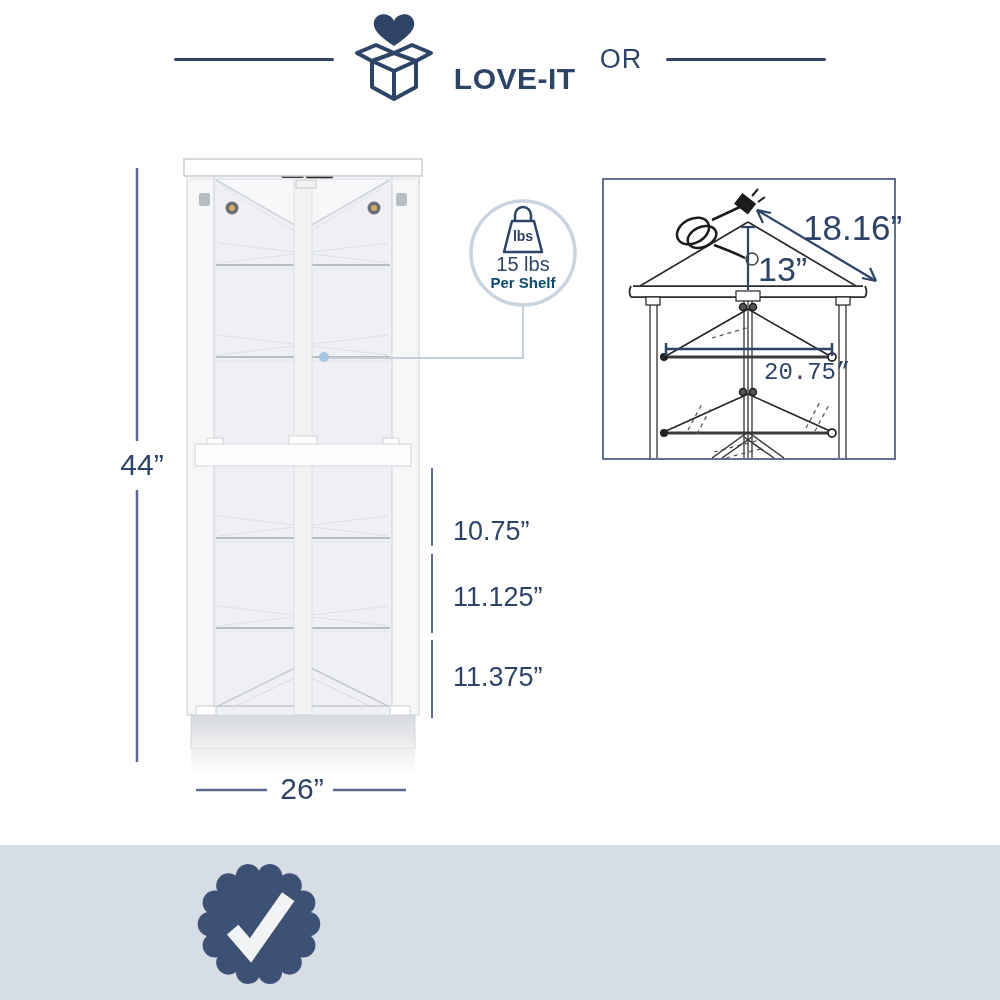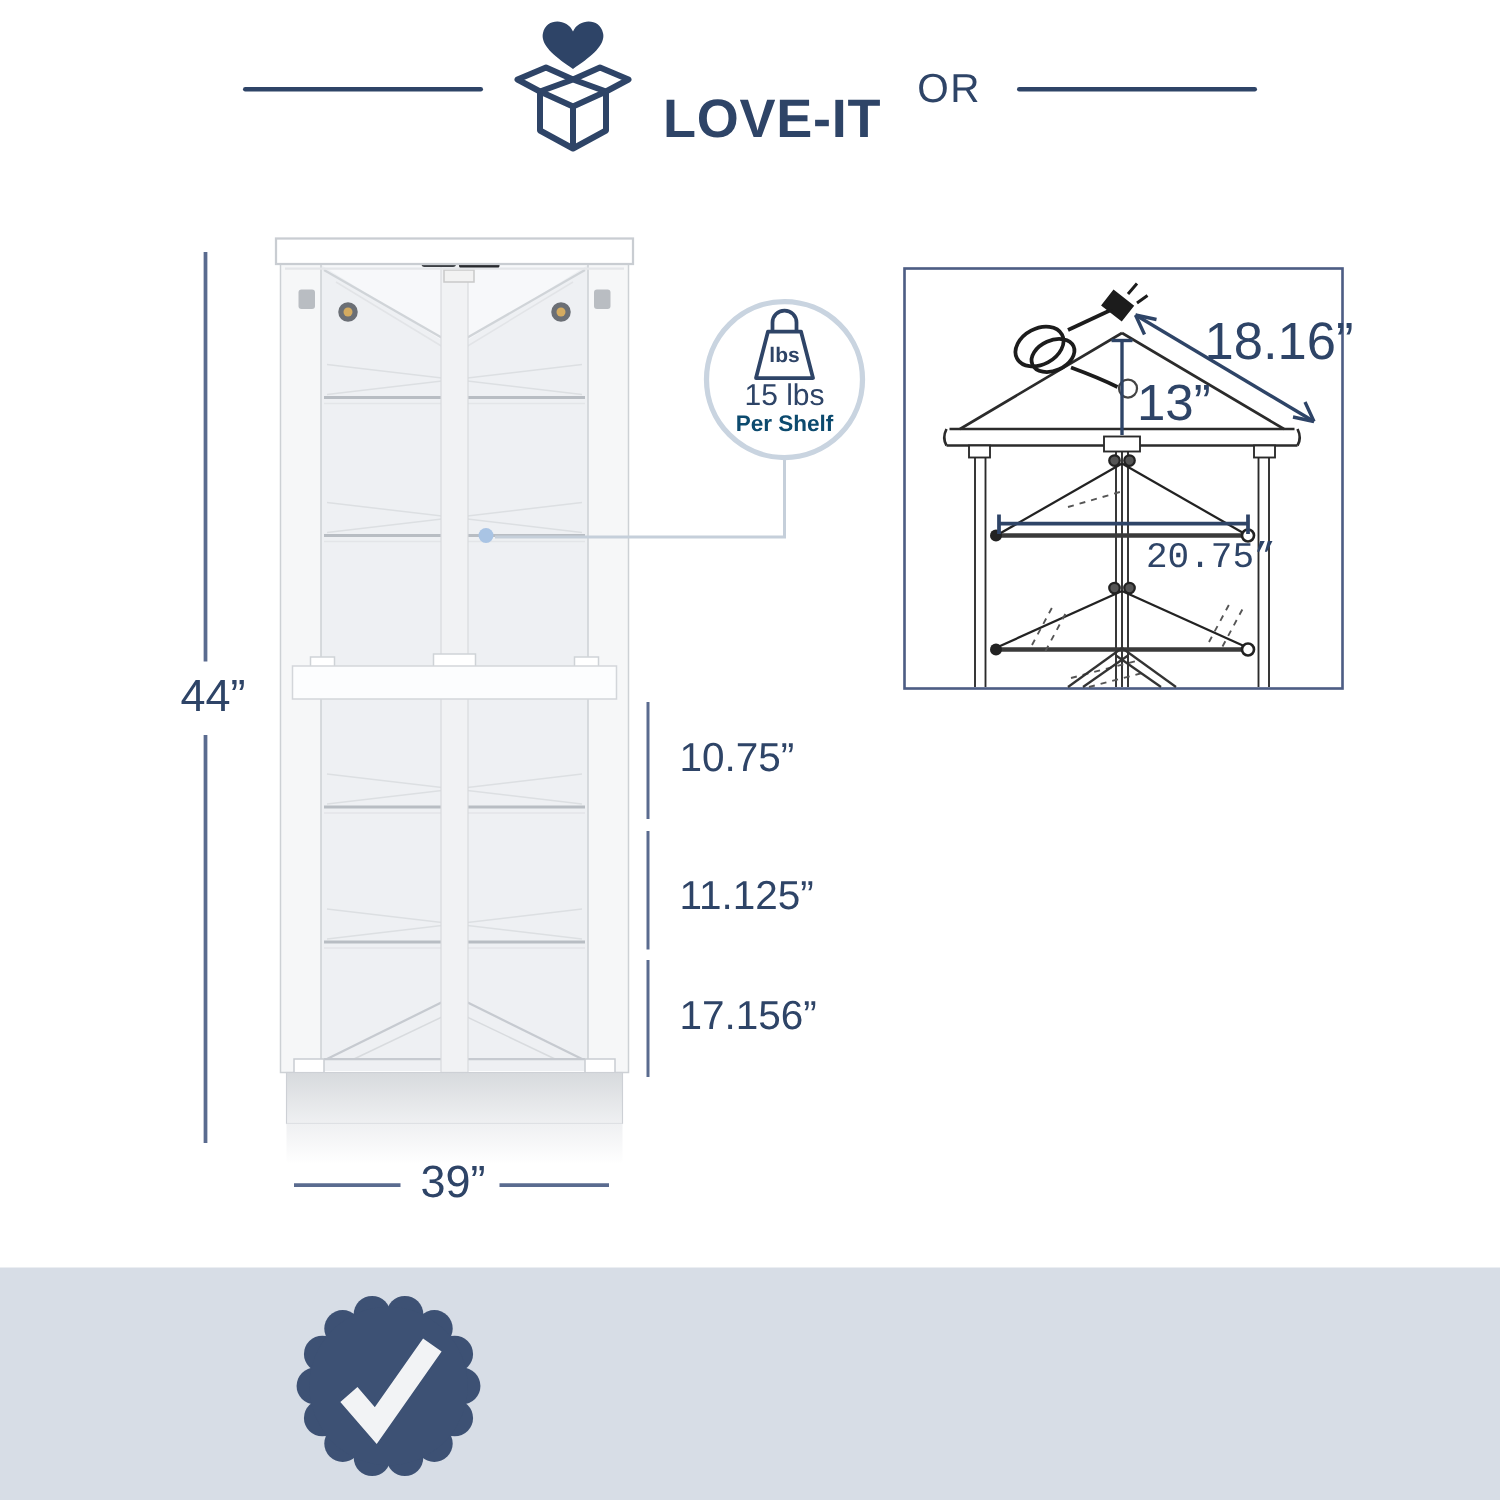--- a/index.html
+++ b/index.html
@@ -6,21 +6,21 @@
   body{
     width:1000px;height:1000px;position:relative;background:#ffffff;
     font-family:"Liberation Sans", sans-serif;overflow:hidden;
   }
   
   .top-banner{
     position:absolute;top:0;left:0;width:1000px;height:118px;
     display:flex;align-items:center;justify-content:center;gap:18px;
   }
   .rule{height:3px;width:160px;background:#2e4467;border-radius:2px;}
-  .tb-text{font-weight:bold;font-size:36px;color:#2e4467;letter-spacing:.5px;white-space:nowrap;margin-top:40px;}
+  .tb-text{font-weight:bold;font-size:30px;color:#2e4467;letter-spacing:.5px;white-space:nowrap;margin-top:40px;}
   .tb-or{font-weight:normal;font-size:27px;color:#2e4467;letter-spacing:1px;margin:0 6px;}
   
   .dim-label{
     position:absolute;color:#2e4467;font-size:27px;font-weight:normal;
     white-space:nowrap;line-height:1;
   }
   
   .badge-lbs{position:absolute;left:503px;top:228px;width:40px;text-align:center;
     font-size:14px;color:#2e4467;font-weight:bold;}
   .badge-line1{position:absolute;left:468px;top:253px;width:110px;text-align:center;
@@ -236,24 +236,24 @@
       <path d="M757 210 L771 213 M757 210 L763 223"></path>
       <path d="M876 281 L862 278 M876 281 L870 268"></path>
       <line x1="666" y1="349" x2="832" y2="349" stroke-width="2.5"></line>
       <line x1="666" y1="343" x2="666" y2="356" stroke-width="2.5"></line>
       <line x1="832" y1="343" x2="832" y2="356" stroke-width="2.5"></line>
     </g>
   </g>
 </svg>
 
 <div class="dim-label" style="left:112px;top:450px;width:60px;text-align:center;font-size:30px;">44”</div>
-<div class="dim-label" style="left:272px;top:774px;width:60px;text-align:center;font-size:30px;">39”</div>
-<div class="dim-label" style="left:453px;top:492px;">10.75”</div>
+<div class="dim-label" style="left:272px;top:774px;width:60px;text-align:center;font-size:30px;">26”</div>
+<div class="dim-label" style="left:453px;top:518px;">10.75”</div>
 <div class="dim-label" style="left:453px;top:584px;">11.125”</div>
-<div class="dim-label" style="left:453px;top:664px;">17.156”</div>
+<div class="dim-label" style="left:453px;top:664px;">11.375”</div>
 
 <div class="badge-lbs">lbs</div>
 <div class="badge-line1">15 lbs</div>
 <div class="badge-line2">Per Shelf</div>
 
 <div class="dim-label" style="left:803px;top:210px;font-size:35px;">18.16”</div>
 <div class="dim-label" style="left:758px;top:252px;font-size:34px;">13”</div>
 <div class="dim-label" style="left:764px;top:361px;font-size:24px;font-family:Liberation Mono, monospace;">20.75”</div>
 
 <div class="bottom-banner">

